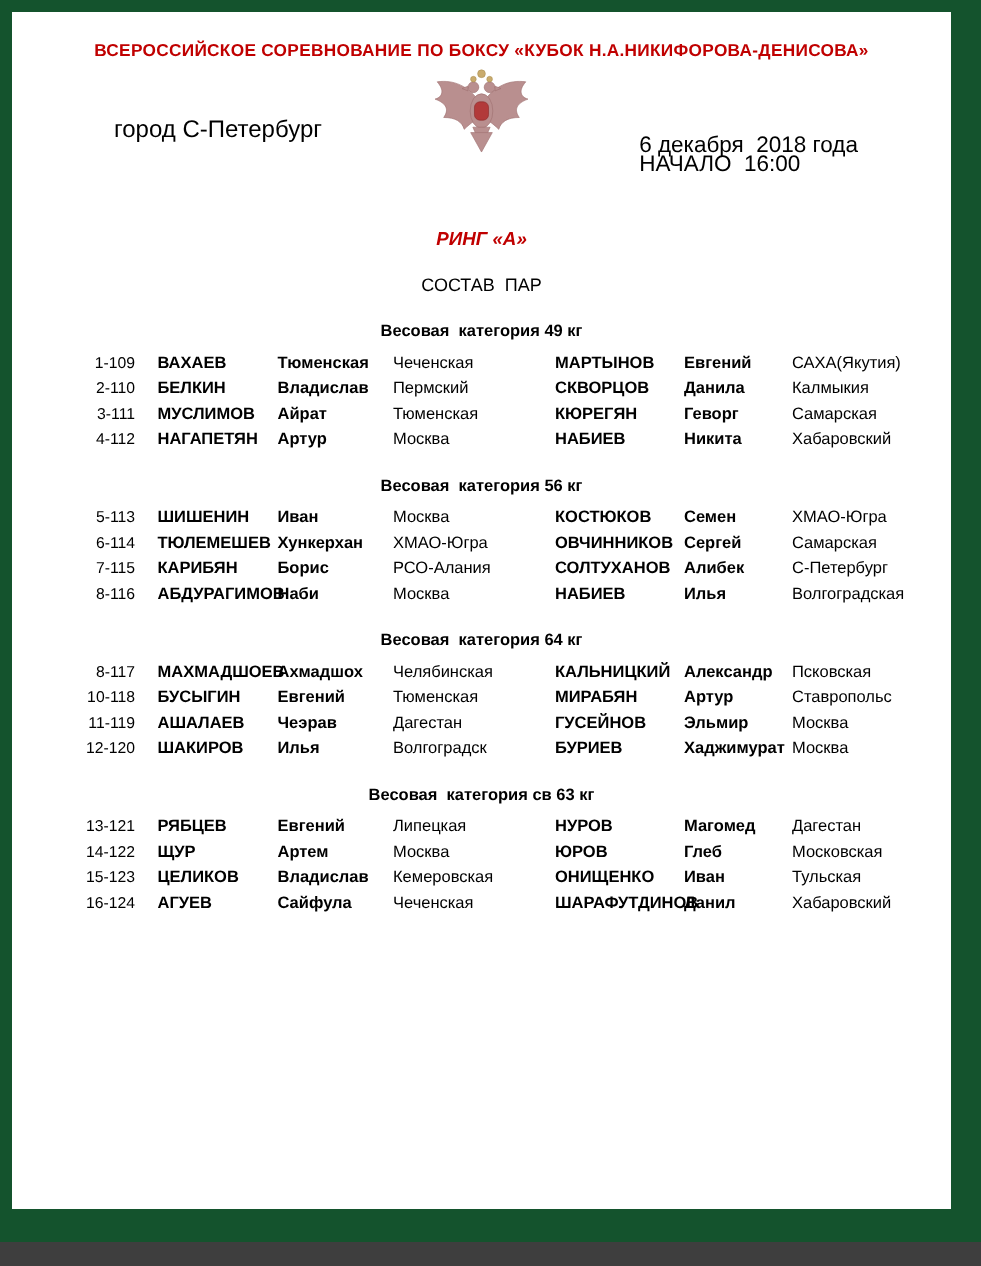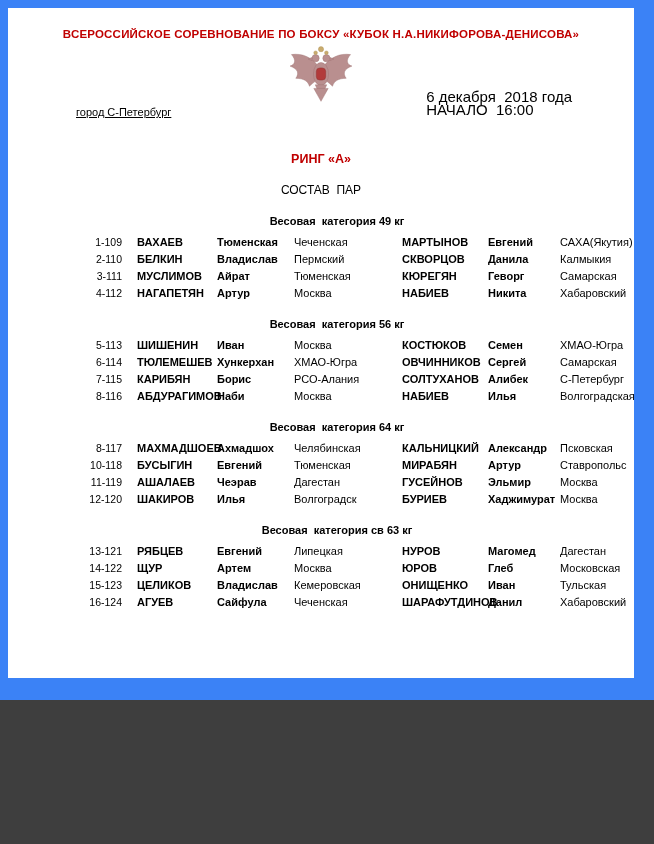--- a/index.html
+++ b/index.html
@@ -1,36 +1,36 @@
 <!DOCTYPE html>
 <html><head>
 <meta charset="utf-8">
 <style>
   html,body { margin:0; padding:0; background:#3e3e3e; }
   .frame {
-    width:654px; height:700px; box-sizing:border-box;
-    padding:8px 20px 22px 8px; background:#3b82f6;
+    width:654px; height:828px; box-sizing:border-box;
+    padding:8px 20px 22px 8px; background:#14532d;
   }
   .page {
     width:100%; height:100%; background:#ffffff; box-sizing:border-box;
     padding-top:20px; overflow:hidden; color:#000;
     font-family:"Liberation Sans","DejaVu Sans",sans-serif;
   }
   .pre { white-space:pre; }
   .title {
     text-align:center; font-weight:700; font-size:11.5px;
     color:#c00000; letter-spacing:0.2px;
   }
   .header-band { position:relative; height:86px; margin-top:2px; }
   .emblem-wrap { position:absolute; left:50%; top:0; transform:translateX(-50%); }
-  .city { position:absolute; left:68px; top:64px; font-size:11px;text-decoration:underline; }
+  .city { position:absolute; left:68px; top:36px; font-size:16px; }
   .when { position:absolute; right:62px; top:48px; font-size:15px; line-height:13px; font-weight:400; }
-  .ring-title { margin-top:24px; text-align:center; color:#c00000; font-weight:700; font-size:12.5px; }
+  .ring-title { margin-top:24px; text-align:center; color:#c00000; font-weight:700; font-size:12.5px;font-style:italic; }
   .subtitle { margin-top:17px; text-align:center; font-size:12px; }
-  .sections { margin-top:18px;padding-left:32px; }
+  .sections { margin-top:18px; }
   .cat-heading { margin:14px 0 9px 0; text-align:center; font-weight:700; font-size:11px; }
   .rows { }
   .row {
     display:grid;
     grid-template-columns:82px 95px 77px 108px 86px 72px 1fr;
     height:17px; align-items:baseline; font-size:11px;
   }
   .cell { white-space:nowrap; }
   .c-num { text-align:right; font-size:10.5px; }
   .c-rs { padding-left:15px; font-weight:700; }

